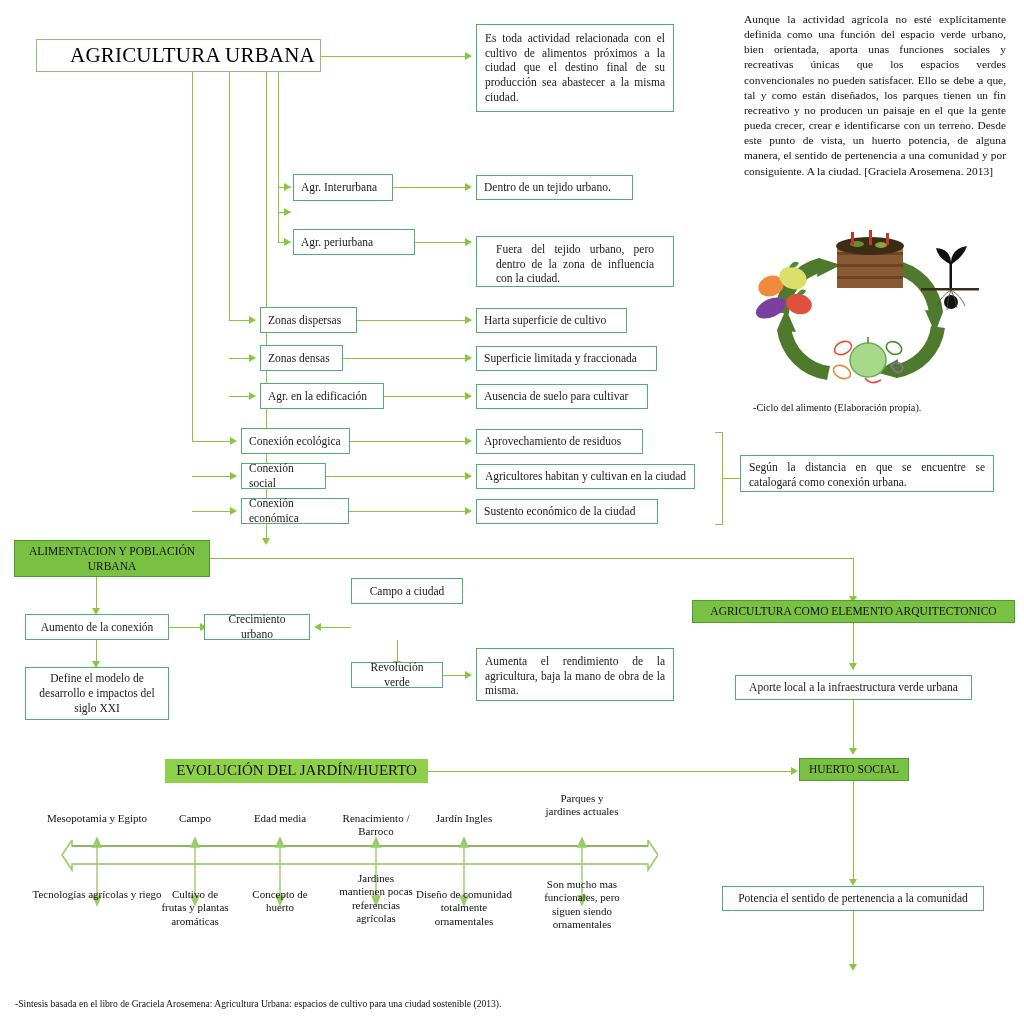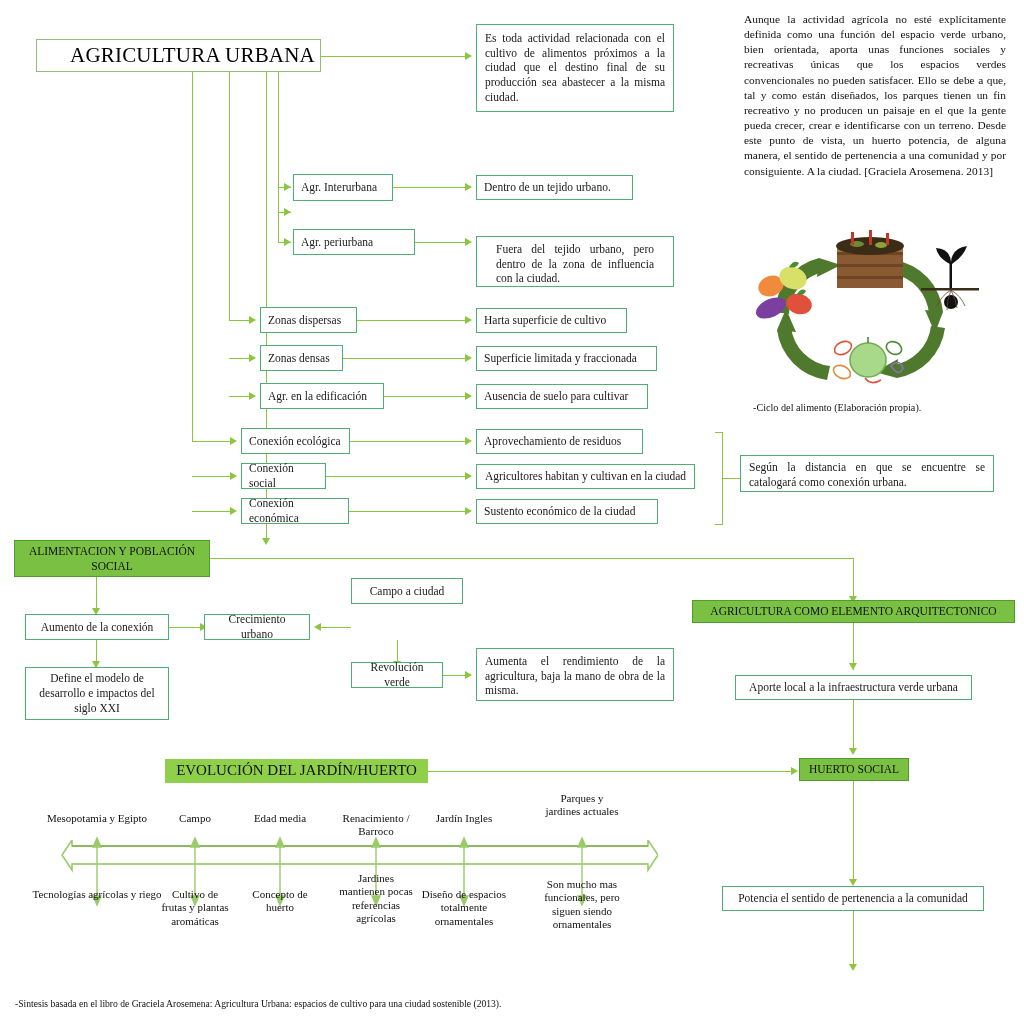--- a/index.html
+++ b/index.html
@@ -285,21 +285,21 @@
         <path d="M146,146 q8,-8 12,2 q-4,10 -12,-2 Z" stroke="#8a6fb8"></path>
         <path d="M120,158 q6,8 16,2" stroke="#e0503a"></path>
       </g>
     </svg>
   </div>
   <div class="caption" style="left:753px; top:402px;">
     <span>-Ciclo del alimento (Elaboración propia).</span>
   </div>
 
   <div class="box center greenfill" style="left:14px; top:540px; width:196px; height:37px; font-size:11.5px; line-height:1.25;">
-    <span>ALIMENTACION Y POBLACIÓN SOCIAL</span>
+    <span>ALIMENTACION Y POBLACIÓN URBANA</span>
   </div>
 
   <div class="hline" style="left:210px; top:558px; width:644px;"></div>
   <div class="vline" style="left:853px; top:558px; height:38px;"></div>
   <div class="arrow-d" style="left:848.5px; top:596px;"></div>
 
   <div class="vline" style="left:96px; top:577px; height:31px;"></div>
   <div class="arrow-d" style="left:91.5px; top:608px;"></div>
 
   <div class="box center" style="left:25px; top:614px; width:144px; height:26px;">
@@ -434,21 +434,21 @@
   <div class="tl-label" style="left:160px; top:888px; width:70px;">
     <span>Cultivo de frutas y plantas aromáticas</span>
   </div>
   <div class="tl-label" style="left:240px; top:888px; width:80px;">
     <span>Concepto de huerto</span>
   </div>
   <div class="tl-label" style="left:338px; top:872px; width:76px;">
     <span>Jardines mantienen pocas referencias agrícolas</span>
   </div>
   <div class="tl-label" style="left:412px; top:888px; width:104px;">
-    <span>Diseño de espacios totalmente ornamentales</span>
+    <span>Diseño de comunidad totalmente ornamentales</span>
   </div>
   <div class="tl-label" style="left:534px; top:878px; width:96px;">
     <span>Son mucho mas funcionales, pero siguen siendo ornamentales</span>
   </div>
 
   <div class="footnote" style="left:15px; top:998px;">
     <span>-Sintesis basada en el libro de Graciela Arosemena: Agricultura Urbana: espacios de cultivo para una ciudad sostenible (2013).</span>
   </div>
 
 </div>

